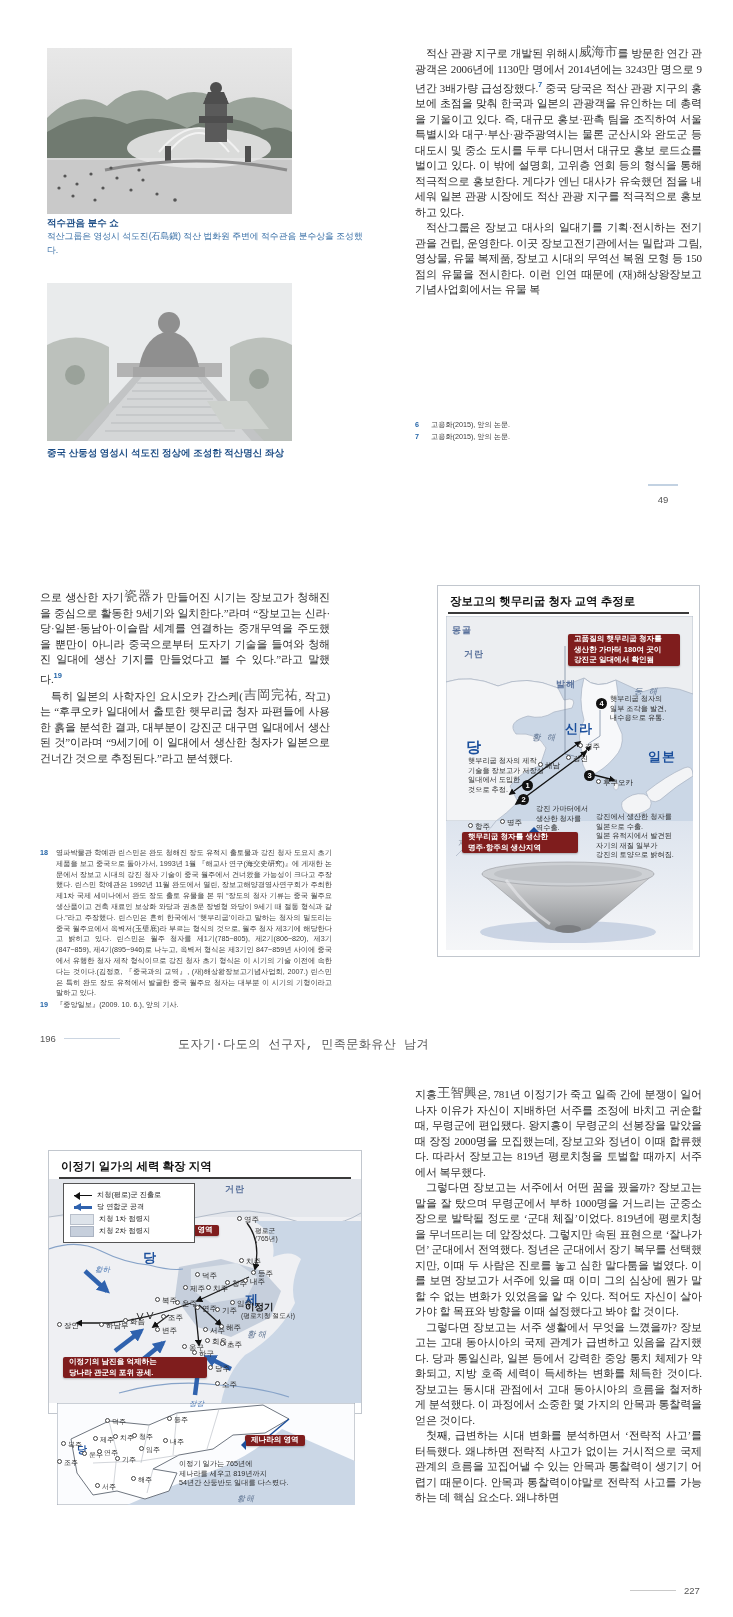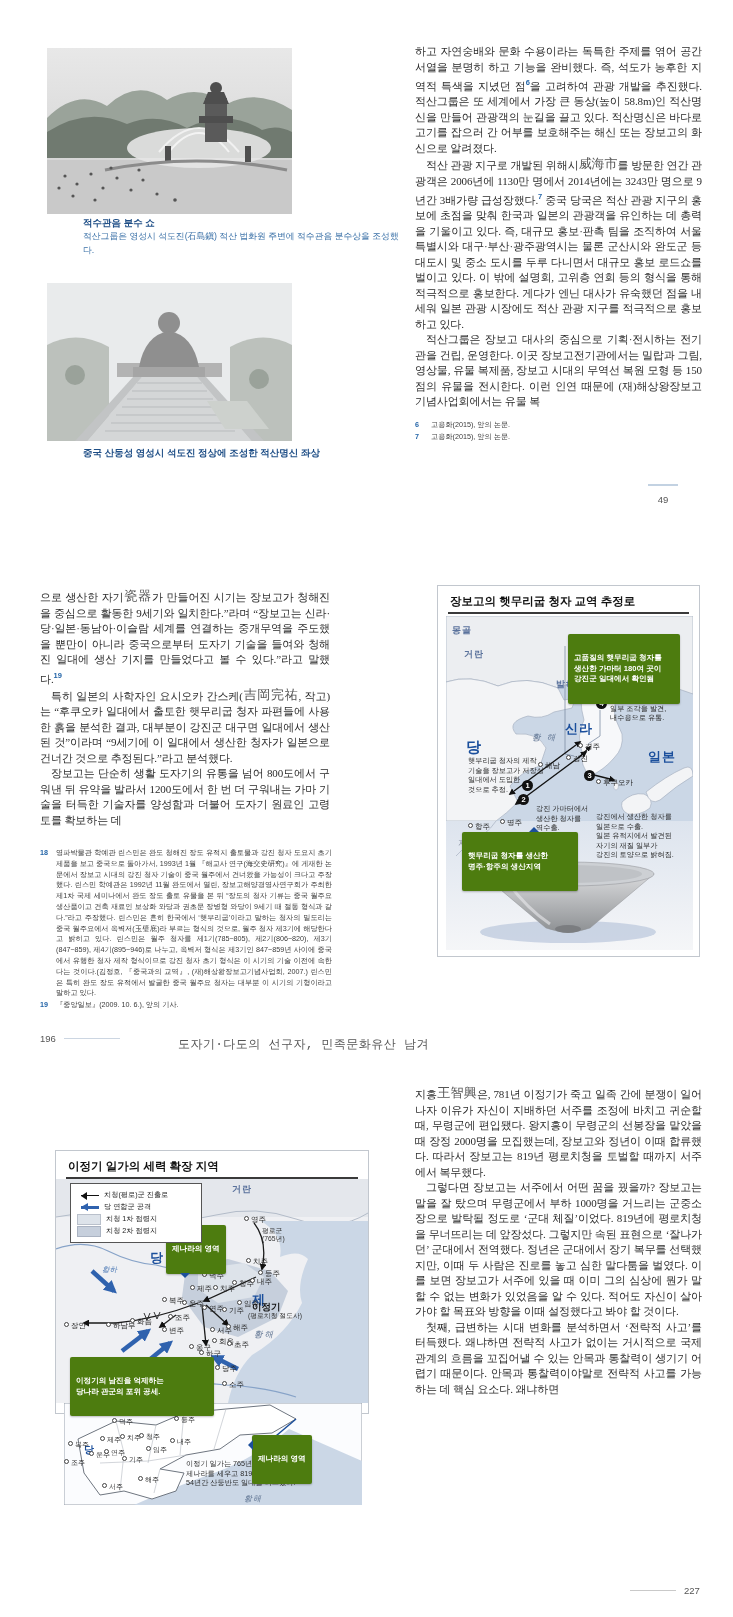--- a/index.html
+++ b/index.html
@@ -16,21 +16,21 @@
   .fn-row{display:flex;gap:6px;margin-bottom:1px;}
   .fn-num{color:#2465a8;font-weight:bold;min-width:10px;}
   .fn-text{flex:1;text-align:justify;}
   
   .footer{position:absolute;font-family:"Liberation Sans",sans-serif;font-size:9.5px;color:#555;display:flex;align-items:center;gap:8px;}
   .pg-rule{height:2px;background:#c3d2e2;width:30px;}
   .pg-rule-thin{height:1px;background:#c9c9c9;width:46px;}
   .running-title{position:absolute;font-family:Liberation Mono, monospace;font-size:12px;color:#555;letter-spacing:0.5px;}
   
   .photo{position:absolute;overflow:hidden;background:#ddd;}
-  .cap{position:absolute;font-family:"Liberation Sans",sans-serif;margin-left:36px;}
+  .cap{position:absolute;font-family:"Liberation Sans",sans-serif;}
   .cap-title{font-weight:bold;font-size:9.5px;line-height:1.5;color:#1e4e86;}
   .cap-body{font-size:8.8px;line-height:1.55;color:#3c72a8;}
   
   .mapbox{position:absolute;background:#fff;border:1px solid #c2c7ce;box-sizing:border-box;}
   .map-title{position:absolute;left:12px;top:9px;font:bold 11.5px/1.2 "Liberation Sans",sans-serif;color:#111;}
   .map-rule{position:absolute;left:10px;right:10px;top:26px;height:1.5px;background:#3a3a3a;}
   .m-label{position:absolute;white-space:pre-line;font-family:"Liberation Sans",sans-serif;z-index:5;}
   .area{color:#5a729c;font-size:9px;font-weight:bold;letter-spacing:1px;}
   .region{color:#1b4f9c;font-size:13px;font-weight:bold;letter-spacing:1px;}
   .region-xl{color:#1b4f9c;font-size:15px;font-weight:bold;}
@@ -40,22 +40,22 @@
   .sea-s{color:#5f7492;font-size:8px;font-style:italic;font-family:"Liberation Serif",serif;letter-spacing:1px;}
   .prov{color:#8b93a2;font-size:8.5px;letter-spacing:3px;}
   .river{color:#4a77b4;font-size:7.5px;font-style:italic;margin-top:24px;}
   .city{font-size:7.5px;color:#222;}
   .city-s{font-size:7px;color:#333;}
   .city::before,.city-s::before{content:'';display:inline-block;width:3px;height:3px;border:1px solid #444;border-radius:50%;background:#fff;margin-right:2px;vertical-align:1px;}
   .anno{font-size:7.2px;color:#2a2a2a;line-height:1.32;}
   .anno-s{font-size:6.8px;color:#333;line-height:1.25;}
   .nummark{position:absolute;width:11px;height:11px;border-radius:50%;background:#111;color:#fff;
            font:bold 7.5px/11px "Liberation Sans",sans-serif;text-align:center;z-index:6;}
-  .co{position:absolute;background:#4d7c0f;color:#fff;font:bold 7.6px/1.4 "Liberation Sans",sans-serif;
-      padding:19px 6px;border-radius:2px;white-space:pre-line;z-index:7;box-shadow:0 1px 2px rgba(0,0,0,.25);}
+  .co{position:absolute;background:#7f1d1d;color:#fff;font:bold 7.6px/1.4 "Liberation Sans",sans-serif;
+      padding:0 6px;border-radius:2px;white-space:pre-line;z-index:7;box-shadow:0 1px 2px rgba(0,0,0,.25);}
   .co.pt-ur::after{content:'';position:absolute;top:-10px;left:58%;border:5px solid transparent;border-bottom-color:#1c4f9b;}
   .co.pt-down::after{content:'';position:absolute;bottom:-9px;left:14px;border:5px solid transparent;border-top-color:#1c4f9b;}
   .co.pt-left::before{content:'';position:absolute;left:-9px;top:5px;border:5px solid transparent;border-right-color:#1c4f9b;}
   
   .legend{position:absolute;background:#fff;border:1.5px solid #555;padding:5px 6px;z-index:8;}
   .lg-row{display:flex;align-items:center;gap:5px;height:12px;}
   .lg-label{font:7.2px/1 "Liberation Sans",sans-serif;color:#222;}
   .lg-icon{width:22px;height:9px;position:relative;flex:none;}
   .arrow-black .lg-icon::after{content:'';position:absolute;left:4px;top:4px;width:18px;height:1.6px;background:#111;}
   .arrow-black .lg-icon::before{content:'';position:absolute;left:0;top:1px;border:4px solid transparent;border-right:6px solid #111;}
@@ -139,43 +139,41 @@
       <path d="M95,94 L40,158 L28,158 L86,94 Z" fill="#c2c4c5"></path>
       <path d="M150,94 L205,158 L217,158 L159,94 Z" fill="#c2c4c5"></path>
       <path d="M160,118 L200,118 L222,146 L178,146 Z" fill="#cdd1cd"></path>
     </svg>
   </div>
   <div class="cap" style="left:47px;top:446px;width:320px;">
     <div class="cap-title">중국 산둥성 영성시 석도진 정상에 조성한 적산명신 좌상</div>
   </div>
 
   <div class="textcol" style="left:415px;top:44px;width:287px;">
-      <p class="para">하고 자연숭배와 문화 수용이라는 독특한 주제를 엮어 공간 서열을 분명히 하고 기능을 완비했다. 즉, 석도가 농후한 지역적 특색을 지녔던 점<sup class="fn">6</sup>을 고려하여 관광 개발을 추진했다. 적산그룹은 또 세계에서 가장 큰 동상(높이 58.8m)인 적산명신을 만들어 관광객의 눈길을 끌고 있다. 적산명신은 바다로 고기를 잡으러 간 어부를 보호해주는 해신 또는 장보고의 화신으로 알려졌다.</p>
       <p class="para indent">적산 관광 지구로 개발된 위해시<span class="hanja">威海市</span>를 방문한 연간 관광객은 2006년에 1130만 명에서 2014년에는 3243만 명으로 9년간 3배가량 급성장했다.<sup class="fn">7</sup> 중국 당국은 적산 관광 지구의 홍보에 초점을 맞춰 한국과 일본의 관광객을 유인하는 데 총력을 기울이고 있다. 즉, 대규모 홍보·판촉 팀을 조직하여 서울특별시와 대구·부산·광주광역시는 물론 군산시와 완도군 등 대도시 및 중소 도시를 두루 다니면서 대규모 홍보 로드쇼를 벌이고 있다. 이 밖에 설명회, 고위층 연회 등의 형식을 통해 적극적으로 홍보한다. 게다가 엔닌 대사가 유숙했던 점을 내세워 일본 관광 시장에도 적산 관광 지구를 적극적으로 홍보하고 있다.</p>
-      <p class="para indent">적산그룹은 장보고 대사의 중심으로 기획·전시하는 전기관을 건립, 운영한다. 이곳 장보고전기관에서는 밀랍과 그림, 영상물, 유물 복제품, 장보고 시대의 무역선 복원 모형 등 150점의 유물을 전시한다. 이런 인연 때문에 (재)해상왕장보고기념사업회에서는 유물 복</p>
+      <p class="para indent">적산그룹은 장보고 대사의 일대기를 기획·전시하는 전기관을 건립, 운영한다. 이곳 장보고전기관에서는 밀랍과 그림, 영상물, 유물 복제품, 장보고 시대의 무역선 복원 모형 등 150점의 유물을 전시한다. 이런 인연 때문에 (재)해상왕장보고기념사업회에서는 유물 복</p>
     </div>
   <div class="fnblock" style="left:415px;top:420px;width:287px;">
       <div class="fn-row">
       <span class="fn-num">6</span>
       <span class="fn-text">고용화(2015), 앞의 논문.</span>
     </div>
       <div class="fn-row">
       <span class="fn-num">7</span>
       <span class="fn-text">고용화(2015), 앞의 논문.</span>
     </div>
     </div>
   <div class="footer" style="left:648px;top:484px;flex-direction:column;">
     <span class="pg-rule"></span>
     <span>49</span>
   </div>
 
   <div class="textcol" style="left:40px;top:588px;width:290px;">
       <p class="para">으로 생산한 자기<span class="hanja">瓷器</span>가 만들어진 시기는 장보고가 청해진을 중심으로 활동한 9세기와 일치한다.”라며 “장보고는 신라·당·일본·동남아·이슬람 세계를 연결하는 중개무역을 주도했을 뿐만이 아니라 중국으로부터 도자기 기술을 들여와 청해진 일대에 생산 기지를 만들었다고 볼 수 있다.”라고 말했다.<sup class="fn">19</sup></p>
       <p class="para indent">특히 일본의 사학자인 요시오카 간스케(<span class="hanja">吉岡完祐</span>, 작고)는 “후쿠오카 일대에서 출토한 햇무리굽 청자 파편들에 사용한 흙을 분석한 결과, 대부분이 강진군 대구면 일대에서 생산된 것”이라며 “9세기에 이 일대에서 생산한 청자가 일본으로 건너간 것으로 추정된다.”라고 분석했다.</p>
-      <p class="para indent">장보고는 단순히 생활 도자기의 유통을 넘어 800도에서 구워낸 뒤 유약을 발라서 1200도에서 한 번 더 구워내는 가마 기술을 터득한 기술자를 양성함과 더불어 도자기 원료인 고령토를 확보하는 데</p>
     </div>
   <div class="fnblock" style="left:40px;top:848px;width:292px;">
       <div class="fn-row">
       <span class="fn-num">18</span>
       <span class="fn-text">영파박물관 학예관 린스민은 완도 청해진 장도 유적지 출토물과 강진 청자 도요지 초기 제품을 보고 중국으로 돌아가서, 1993년 1월 『해교사 연구(海交史研究)』에 게재한 논문에서 장보고 시대의 강진 청자 기술이 중국 월주에서 건너왔을 가능성이 크다고 주장했다. 린스민 학예관은 1992년 11월 완도에서 열린, 장보고해양경영사연구회가 주최한 제1차 국제 세미나에서 완도 장도 출토 유물을 본 뒤 “장도의 청자 기류는 중국 월주요 생산품이고 건축 재료인 보상화 와당과 권초문 장병형 와당이 9세기 때 절동 형식과 같다.”라고 주장했다. 린스민은 흔히 한국에서 ‘햇무리굽’이라고 말하는 청자의 밑도리는 중국 월주요에서 옥벽저(玉璧底)라 부르는 형식의 것으로, 월주 청자 제3기에 해당한다고 밝히고 있다. 린스민은 월주 청자를 제1기(785~805), 제2기(806~820), 제3기(847~859), 제4기(895~946)로 나누고, 옥벽저 형식은 제3기인 847~859년 사이에 중국에서 유행한 청자 제작 형식이므로 강진 청자 초기 형식은 이 시기의 기술 이전에 속한다는 것이다.(김정호, 『중국과의 교역』, (재)해상왕장보고기념사업회, 2007.) 린스민은 특히 완도 장도 유적에서 발굴한 중국 월주요 청자는 대부분 이 시기의 기형이라고 말하고 있다.</span>
     </div>
       <div class="fn-row">
       <span class="fn-num">19</span>
       <span class="fn-text">『중앙일보』(2009. 10. 6.), 앞의 기사.</span>
     </div>
@@ -256,28 +254,29 @@
         <div class="m-label anno" style="left: 158px; top: 226px; width: 92px;">강진에서 생산한 청자를<br>일본으로 수출.<br>일본 유적지에서 발견된<br>자기의 재질 일부가<br>강진의 토양으로 밝혀짐.</div>
         <div class="m-label anno" style="left: 172px; top: 108px; width: 72px;">햇무리굽 청자의<br>일부 조각을 발견,<br>내수용으로 유통.</div>
       </div>
     <div class="co" style="left:130px;top:48px;width:100px;">고품질의 햇무리굽 청자를<br>생산한 가마터 180여 곳이<br>강진군 일대에서 확인됨</div>
     <div class="co pt-ur" style="left:24px;top:246px;width:104px;">햇무리굽 청자를 생산한<br>명주·항주의 생산지역</div>
   </div>
 
   <div class="textcol" style="left:415px;top:1085px;width:287px;">
       <p class="para">지흥<span class="hanja">王智興</span>은, 781년 이정기가 죽고 일족 간에 분쟁이 일어나자 이유가 자신이 지배하던 서주를 조정에 바치고 귀순할 때, 무령군에 편입됐다. 왕지흥이 무령군의 선봉장을 맡았을 때 장정 2000명을 모집했는데, 장보고와 정년이 이때 합류했다. 따라서 장보고는 819년 평로치청을 토벌할 때까지 서주에서 복무했다.</p>
       <p class="para indent">그렇다면 장보고는 서주에서 어떤 꿈을 꿨을까? 장보고는 말을 잘 탔으며 무령군에서 부하 1000명을 거느리는 군중소장으로 발탁될 정도로 ‘군대 체질’이었다. 819년에 평로치청을 무너뜨리는 데 앞장섰다. 그렇지만 속된 표현으로 ‘잘나가던’ 군대에서 전역했다. 정년은 군대에서 장기 복무를 선택했지만, 이때 두 사람은 진로를 놓고 심한 말다툼을 벌였다. 이를 보면 장보고가 서주에 있을 때 이미 그의 심상에 뭔가 말할 수 없는 변화가 있었음을 알 수 있다. 적어도 자신이 살아가야 할 목표와 방향을 이때 설정했다고 봐야 할 것이다.</p>
+      <p class="para indent">그렇다면 장보고는 서주 생활에서 무엇을 느꼈을까? 장보고는 고대 동아시아의 국제 관계가 급변하고 있음을 감지했다. 당과 통일신라, 일본 등에서 강력한 중앙 통치 체제가 약화되고, 지방 호족 세력이 득세하는 변화를 체득한 것이다. 장보고는 동시대 관점에서 고대 동아시아의 흐름을 철저하게 분석했다. 이 과정에서 소중한 몇 가지의 안목과 통찰력을 얻은 것이다.</p>
       <p class="para indent">첫째, 급변하는 시대 변화를 분석하면서 ‘전략적 사고’를 터득했다. 왜냐하면 전략적 사고가 없이는 거시적으로 국제 관계의 흐름을 꼬집어낼 수 있는 안목과 통찰력이 생기기 어렵기 때문이다. 안목과 통찰력이야말로 전략적 사고를 가능하는 데 핵심 요소다. 왜냐하면</p>
     </div>
   <div class="footer" style="left:630px;top:1585px;">
     <span class="pg-rule-thin"></span>
     <span>227</span>
   </div>
 
-  <div class="mapbox" style="left:55px;top:1150px;width:314px;height:264px;">
+  <div class="mapbox" style="left:48px;top:1150px;width:314px;height:264px;">
     <div class="map-title">이정기 일가의 세력 확장 지역</div>
     <div class="map-rule"></div>
 
     <svg style="position:absolute;left:0;top:28px;" width="312" height="224" viewBox="0 0 312 224">
       <defs>
         <marker id="mB" markerUnits="userSpaceOnUse" viewBox="0 0 8 8" refX="6" refY="4" markerWidth="7" markerHeight="7" orient="auto">
           <path d="M0,0 L8,4 L0,8 Z" fill="#111"></path>
         </marker>
         <marker id="mC" markerUnits="userSpaceOnUse" viewBox="0 0 10 10" refX="7" refY="5" markerWidth="13" markerHeight="13" orient="auto">
           <path d="M0,0 L10,5 L0,10 Z" fill="#2f62ae"></path>

